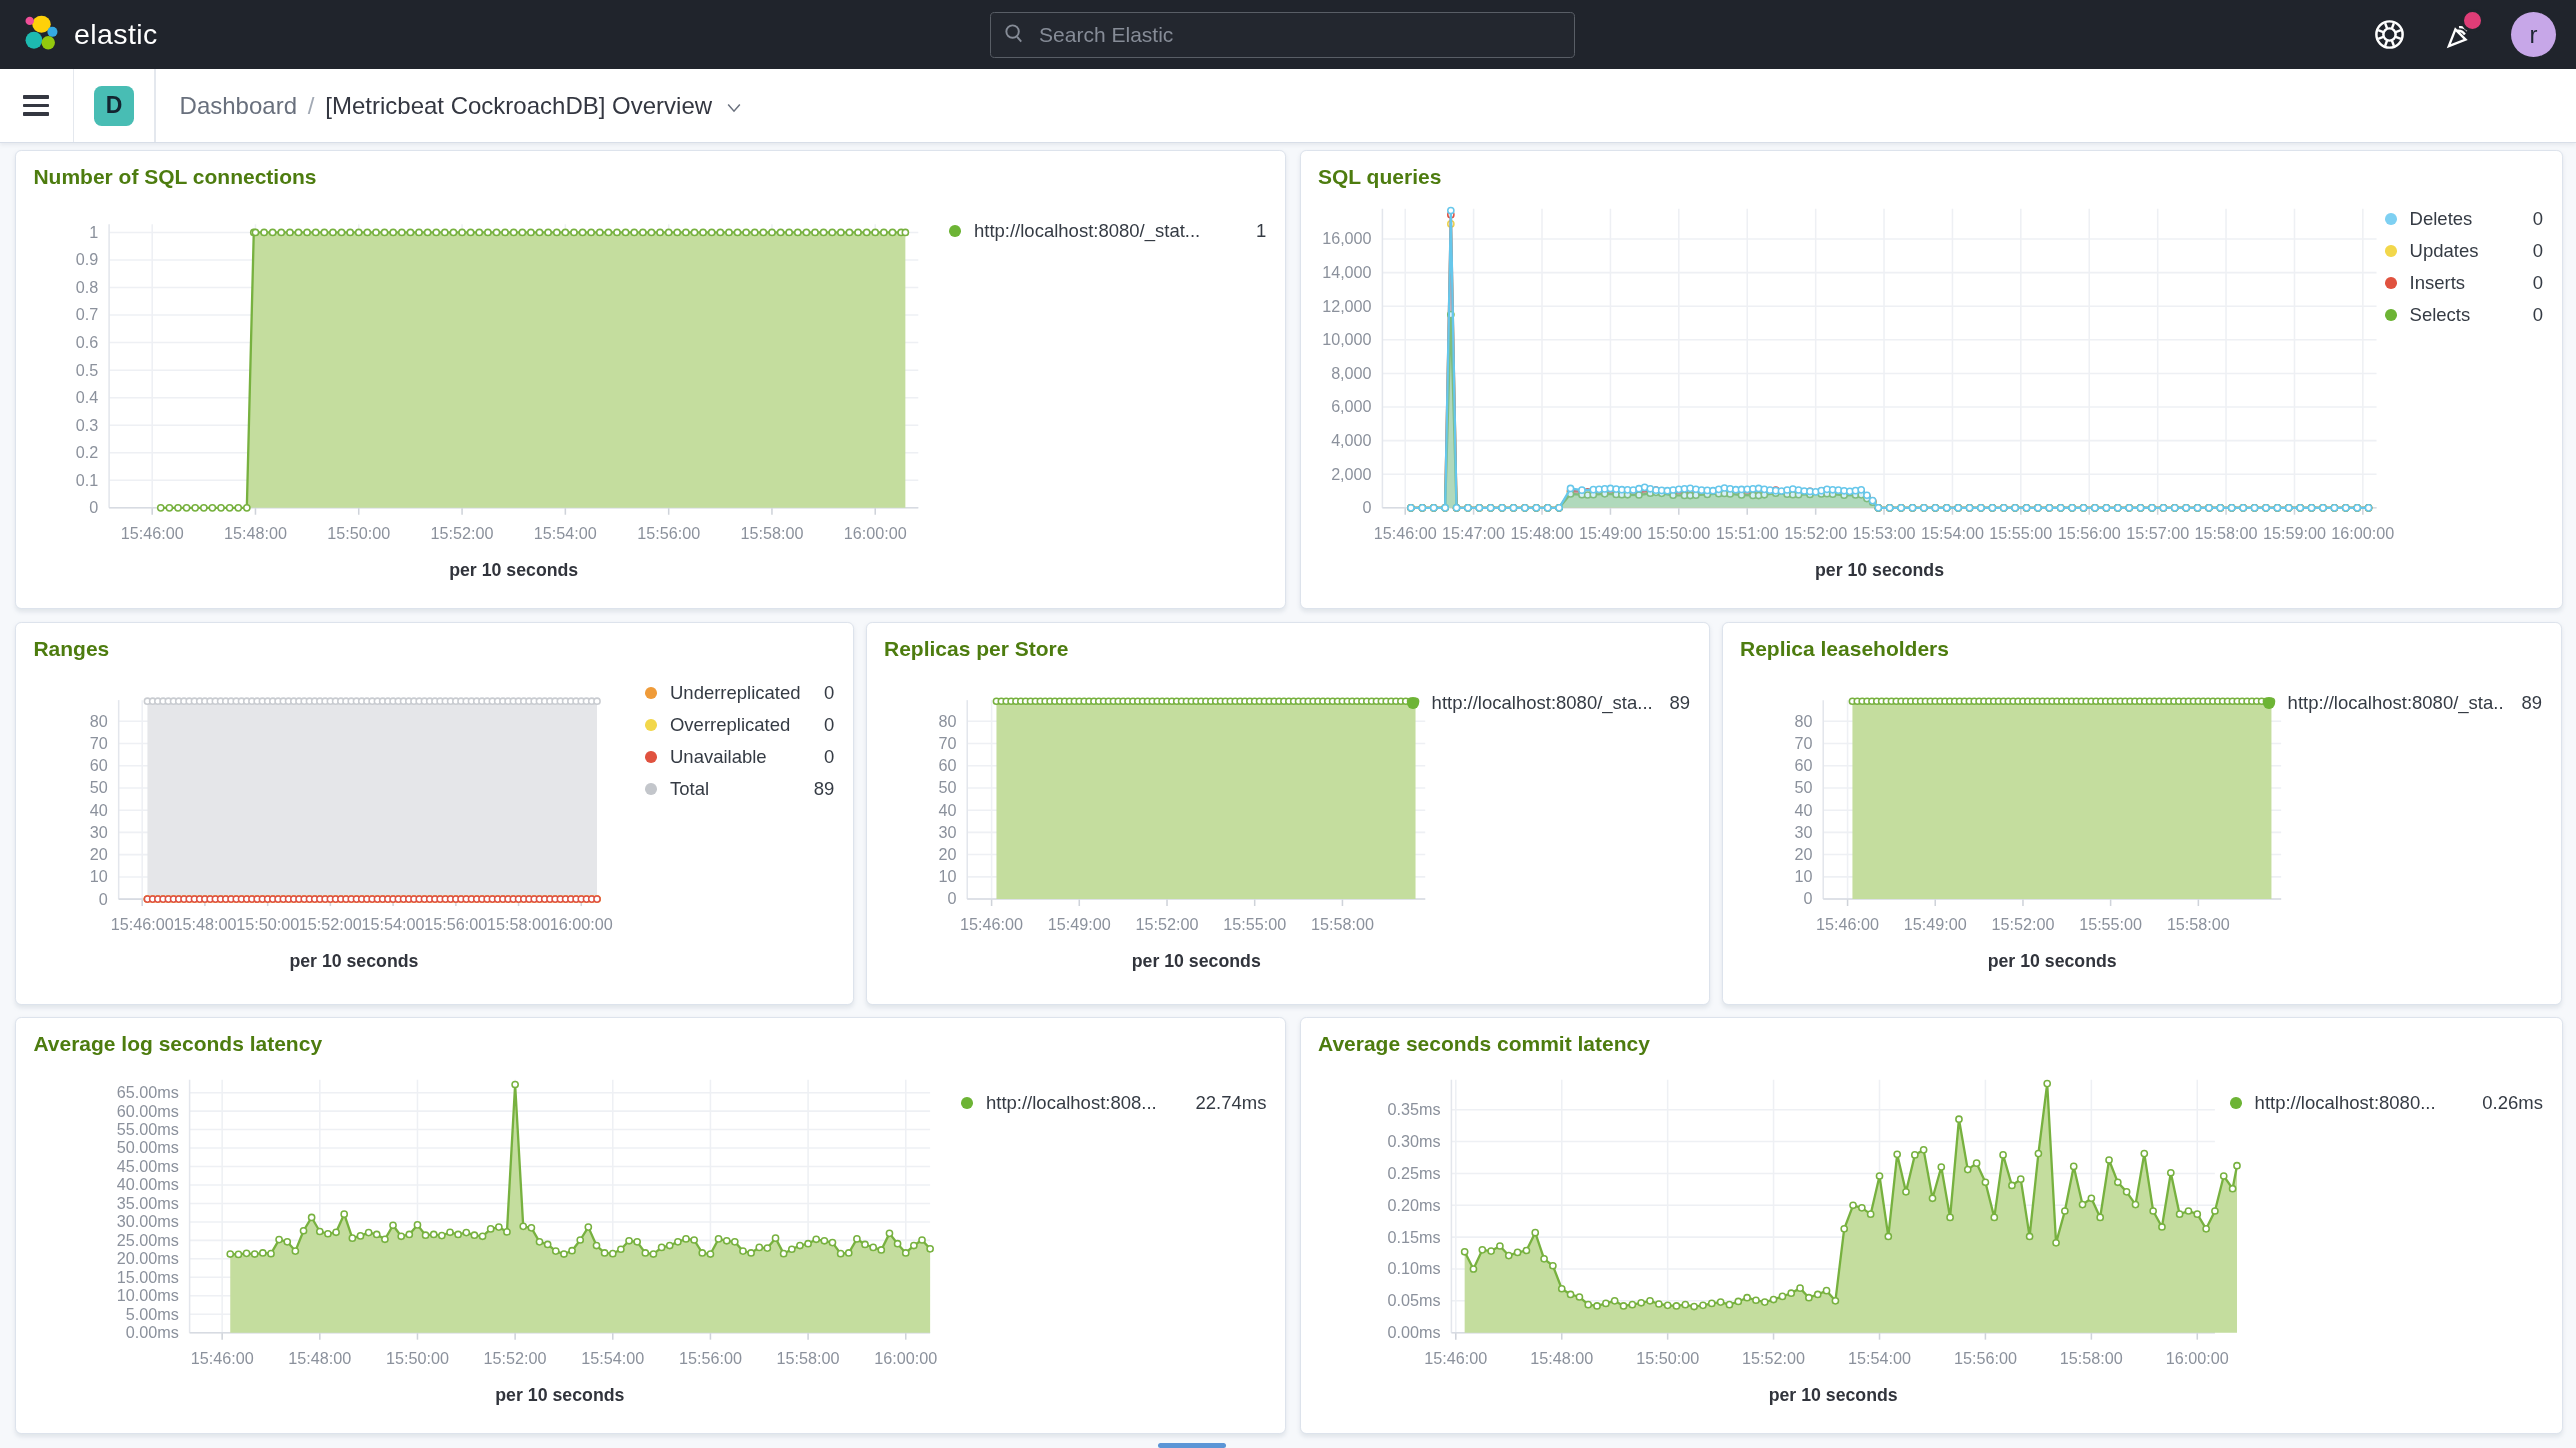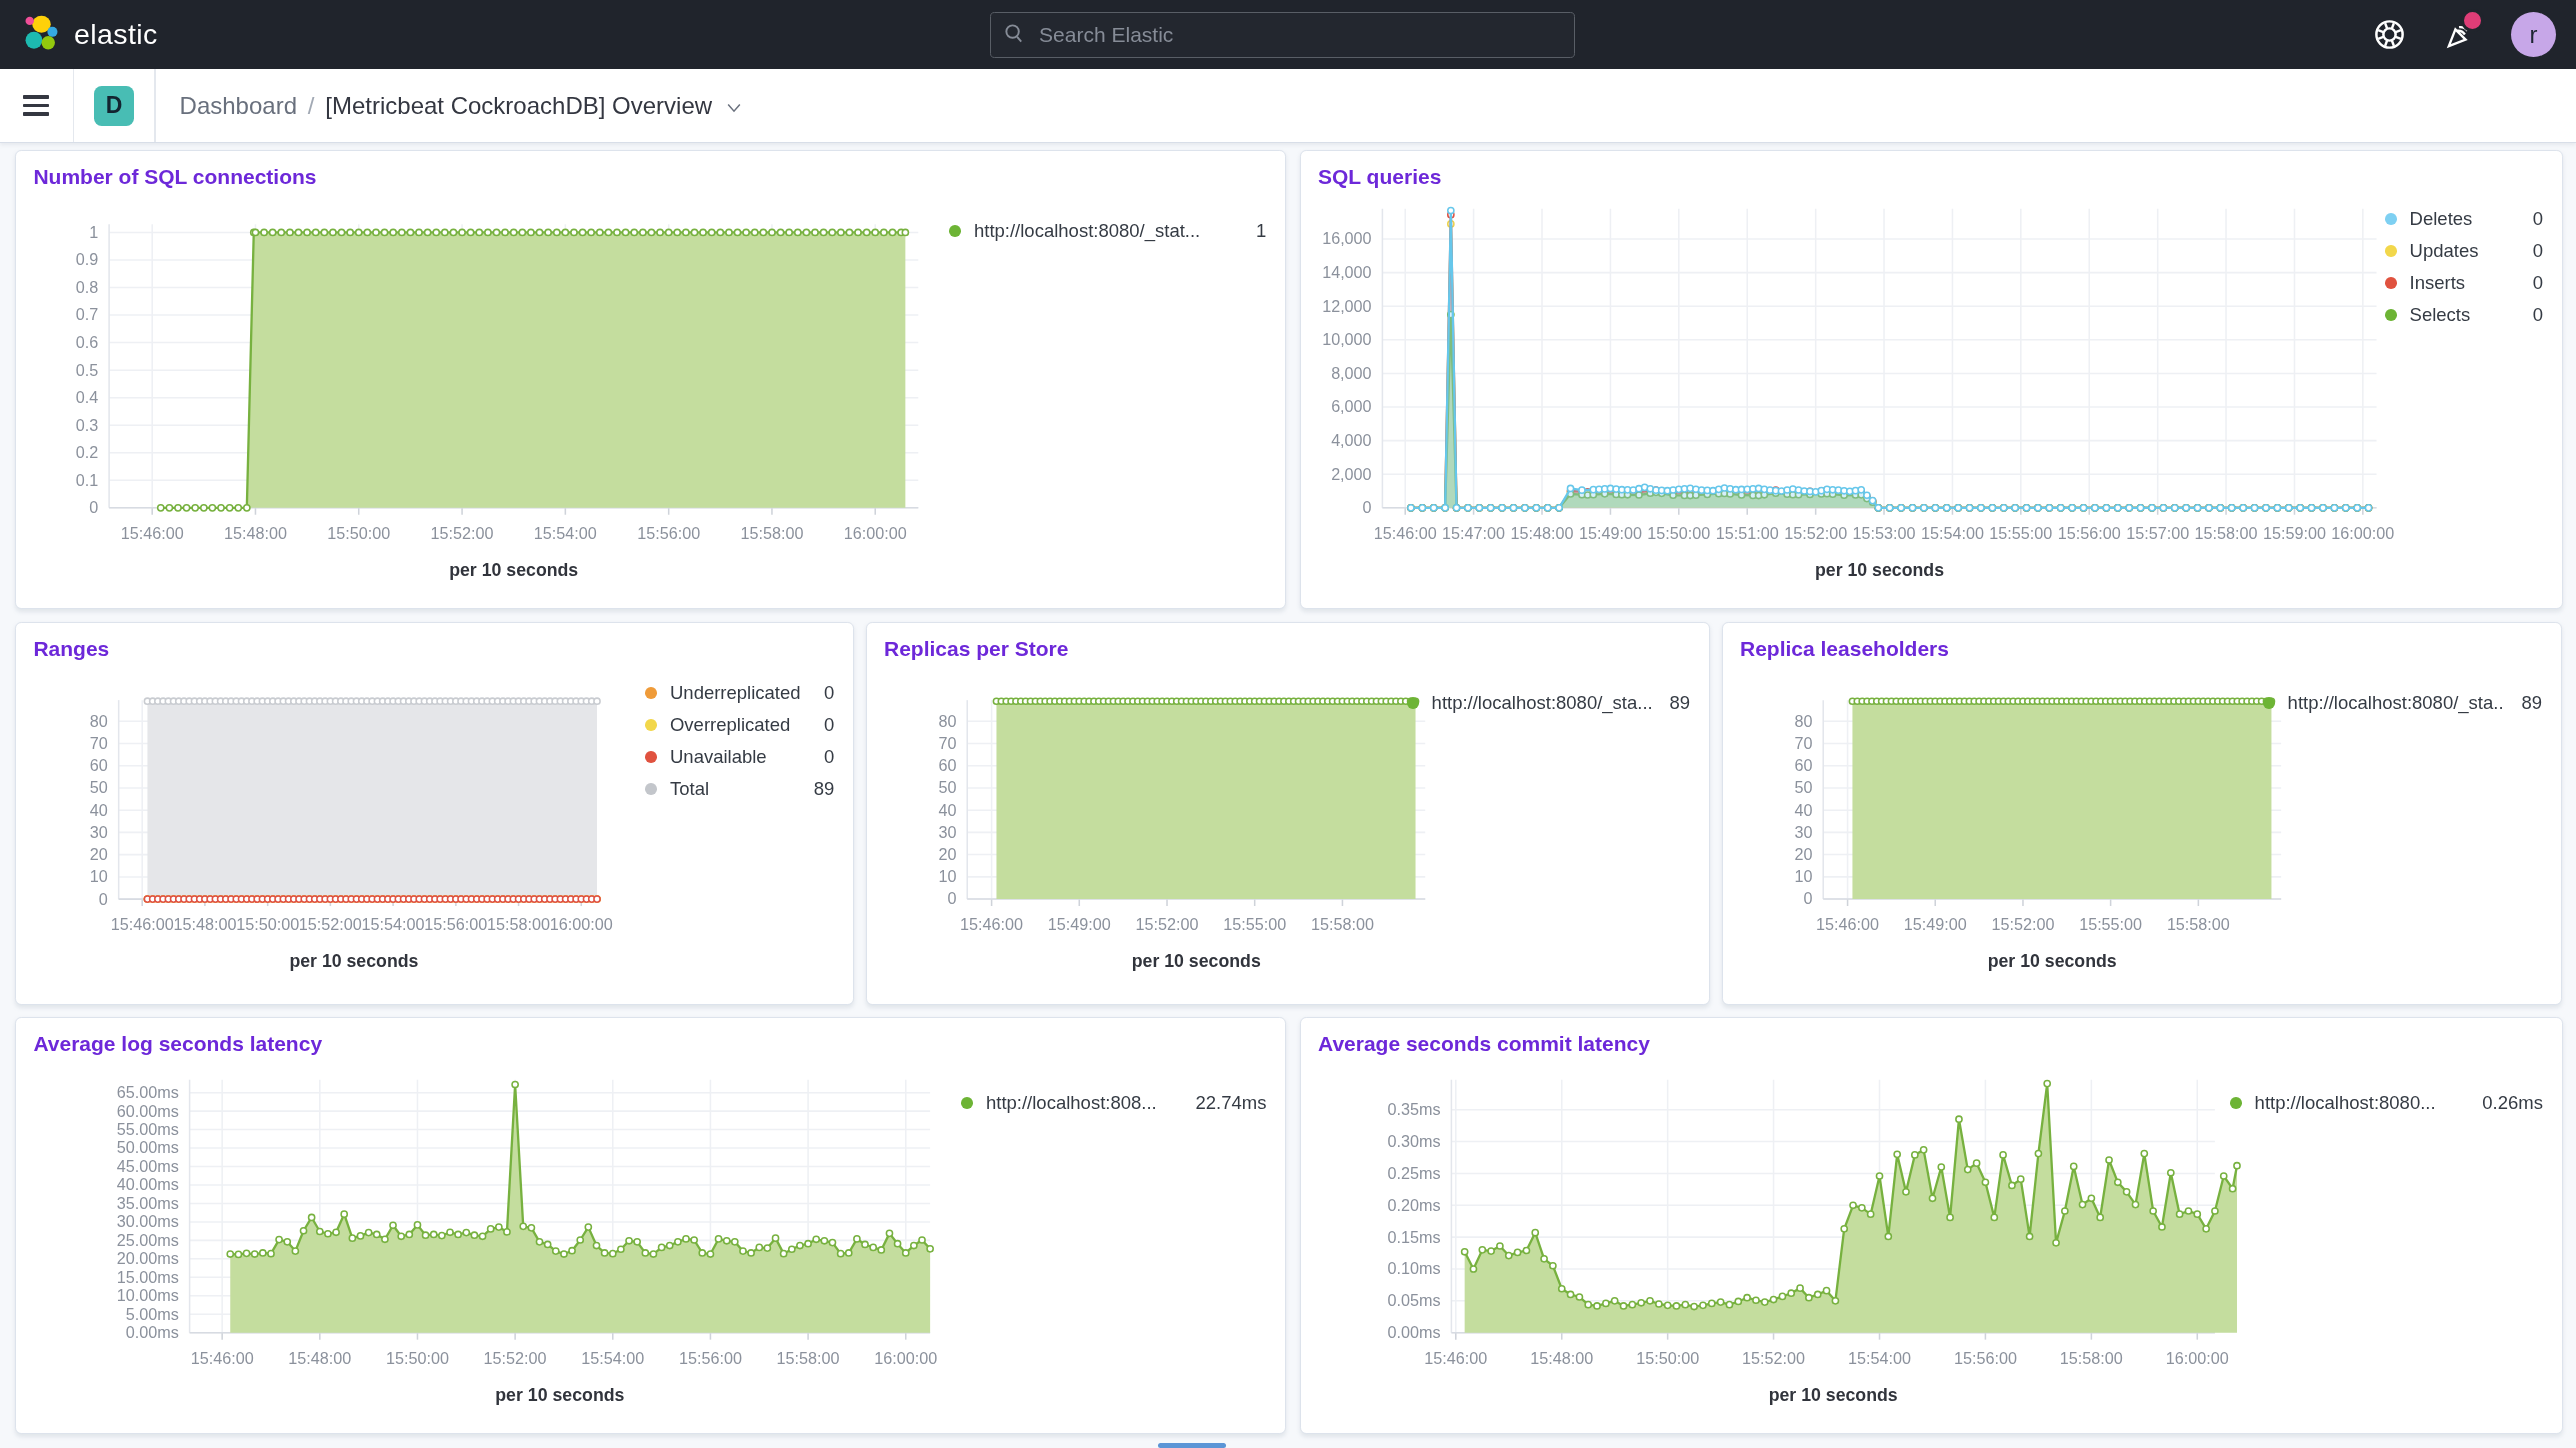--- a/index.html
+++ b/index.html
@@ -24,21 +24,21 @@
   .crumbs{display:flex;align-items:flex-end;margin-left:24px}
   .crumb-root{color:#69707d;font-size:24px}
   .crumb-sep{color:#a2a9b4;font-size:24px;margin:0 10.8px}
   .crumb-title{color:#343741;font-size:24px}
   .caret{margin-left:12.3px}
   .tb-right{margin-left:auto;display:flex;align-items:center;gap:45px;margin-right:25px}
   .tb-link{color:#2e6fb5;font-size:24px;cursor:pointer;text-decoration:none}
   .editbtn{display:flex;align-items:center;gap:12.3px;border:1.5px solid #2e6fb5;border-radius:7.7px;height:49px;padding:0 28px;color:#2e6fb5;font-size:24px;background:#fff;cursor:pointer;font-family:"Liberation Sans",sans-serif}
   
   .panel{position:absolute;background:#fff;border:0.8px solid #dde3ec;border-radius:6.2px;box-shadow:0 2.3px 4.6px rgba(141,153,171,.2)}
-  .ptitle{position:absolute;left:17px;top:14px;margin:0;font-size:21px;font-weight:700;color:#6d28d9}
+  .ptitle{position:absolute;left:17px;top:14px;margin:0;font-size:21px;font-weight:700;color:#4d7c0f}
   svg.chart{position:absolute;left:0;top:0;width:100%;height:100%}
   .legend{position:absolute;z-index:5}
   .lrow{display:flex;align-items:center;height:32px;font-size:18.5px;color:#353b44}
   .ldot{width:11.6px;height:11.6px;border-radius:50%;margin-right:13px;flex:none}
   .llab{white-space:nowrap;overflow:hidden}
   .lval{margin-left:auto;padding-left:17px}
   .hscroll{position:absolute;left:1158px;top:1443px;width:68px;height:5.4px;background:#5b95d6;border-radius:3.1px;z-index:40}
 </style>
 </head>
 <body>

